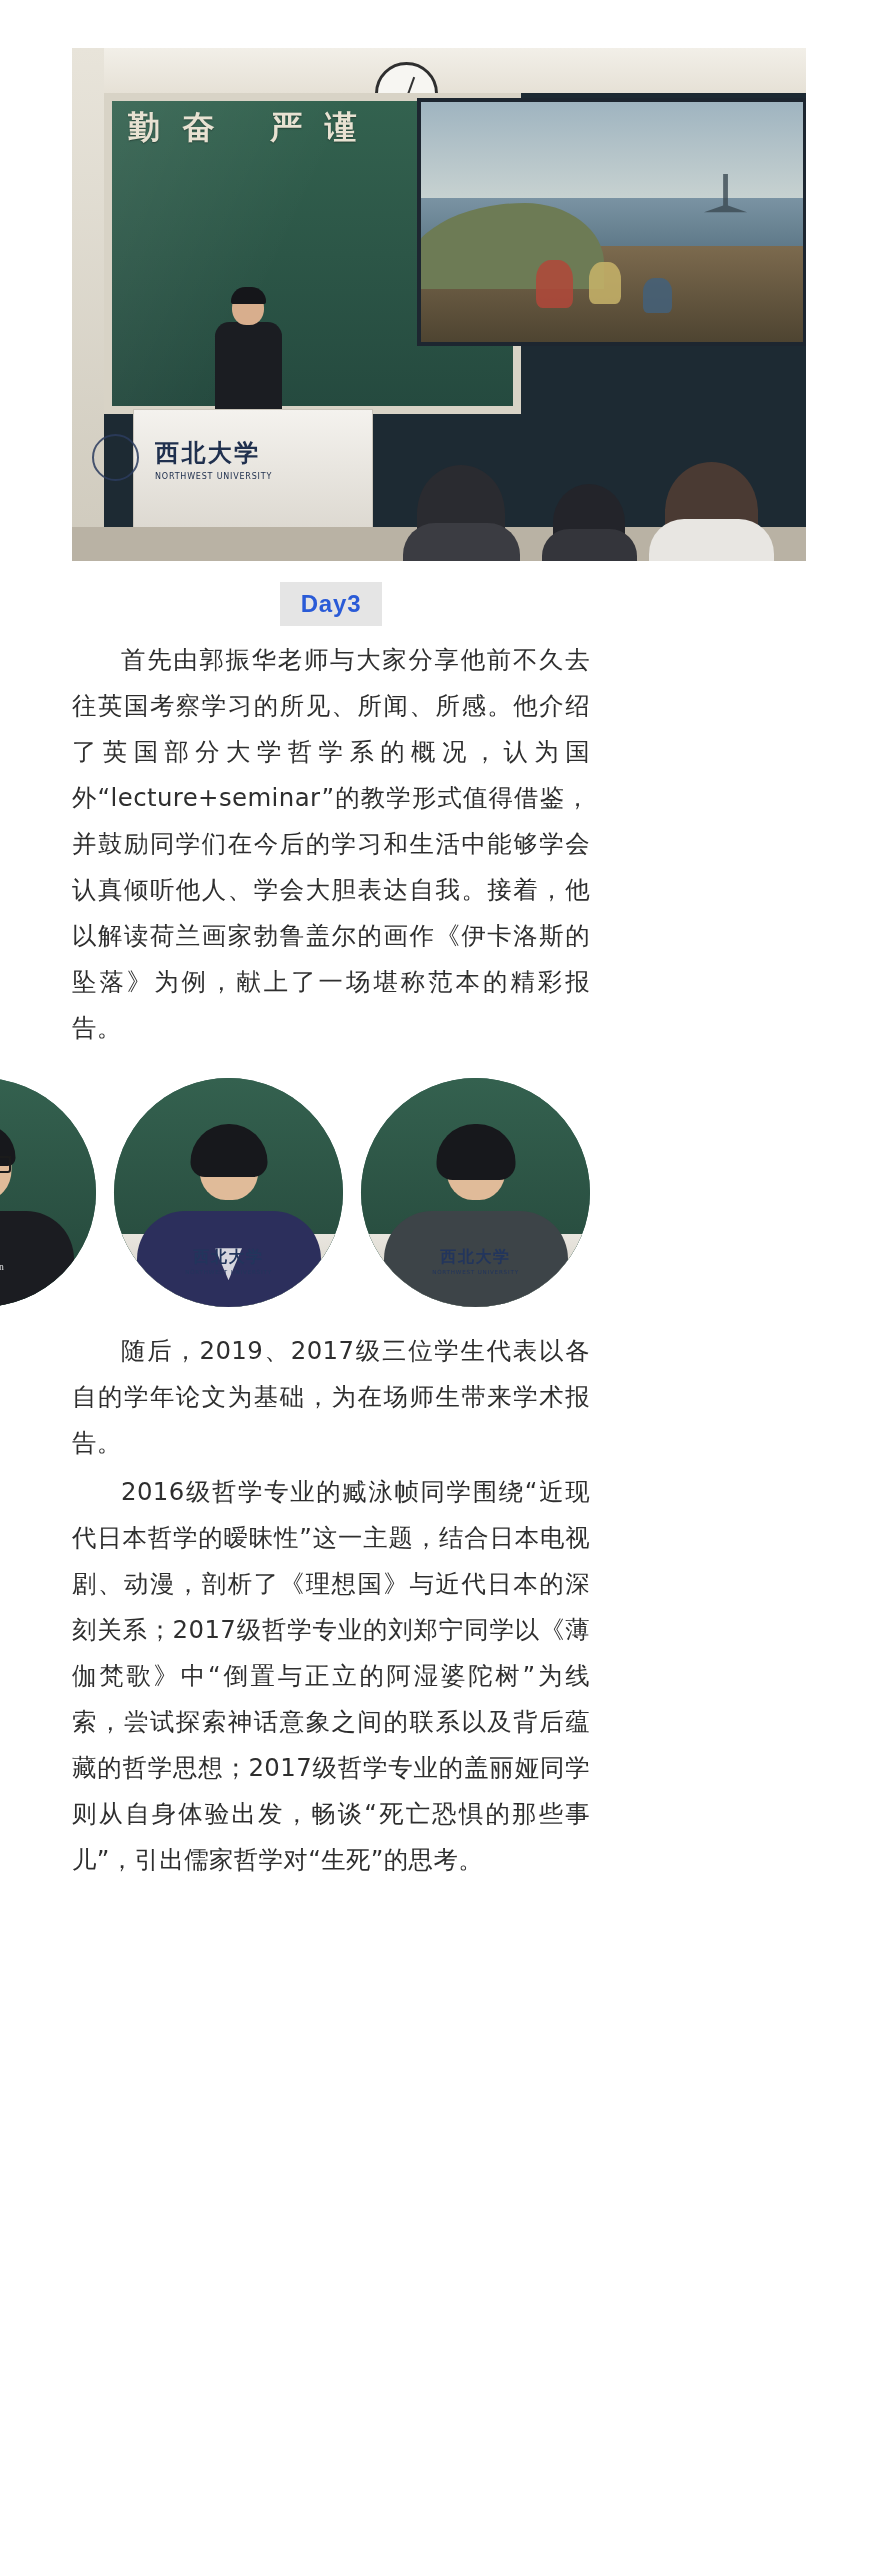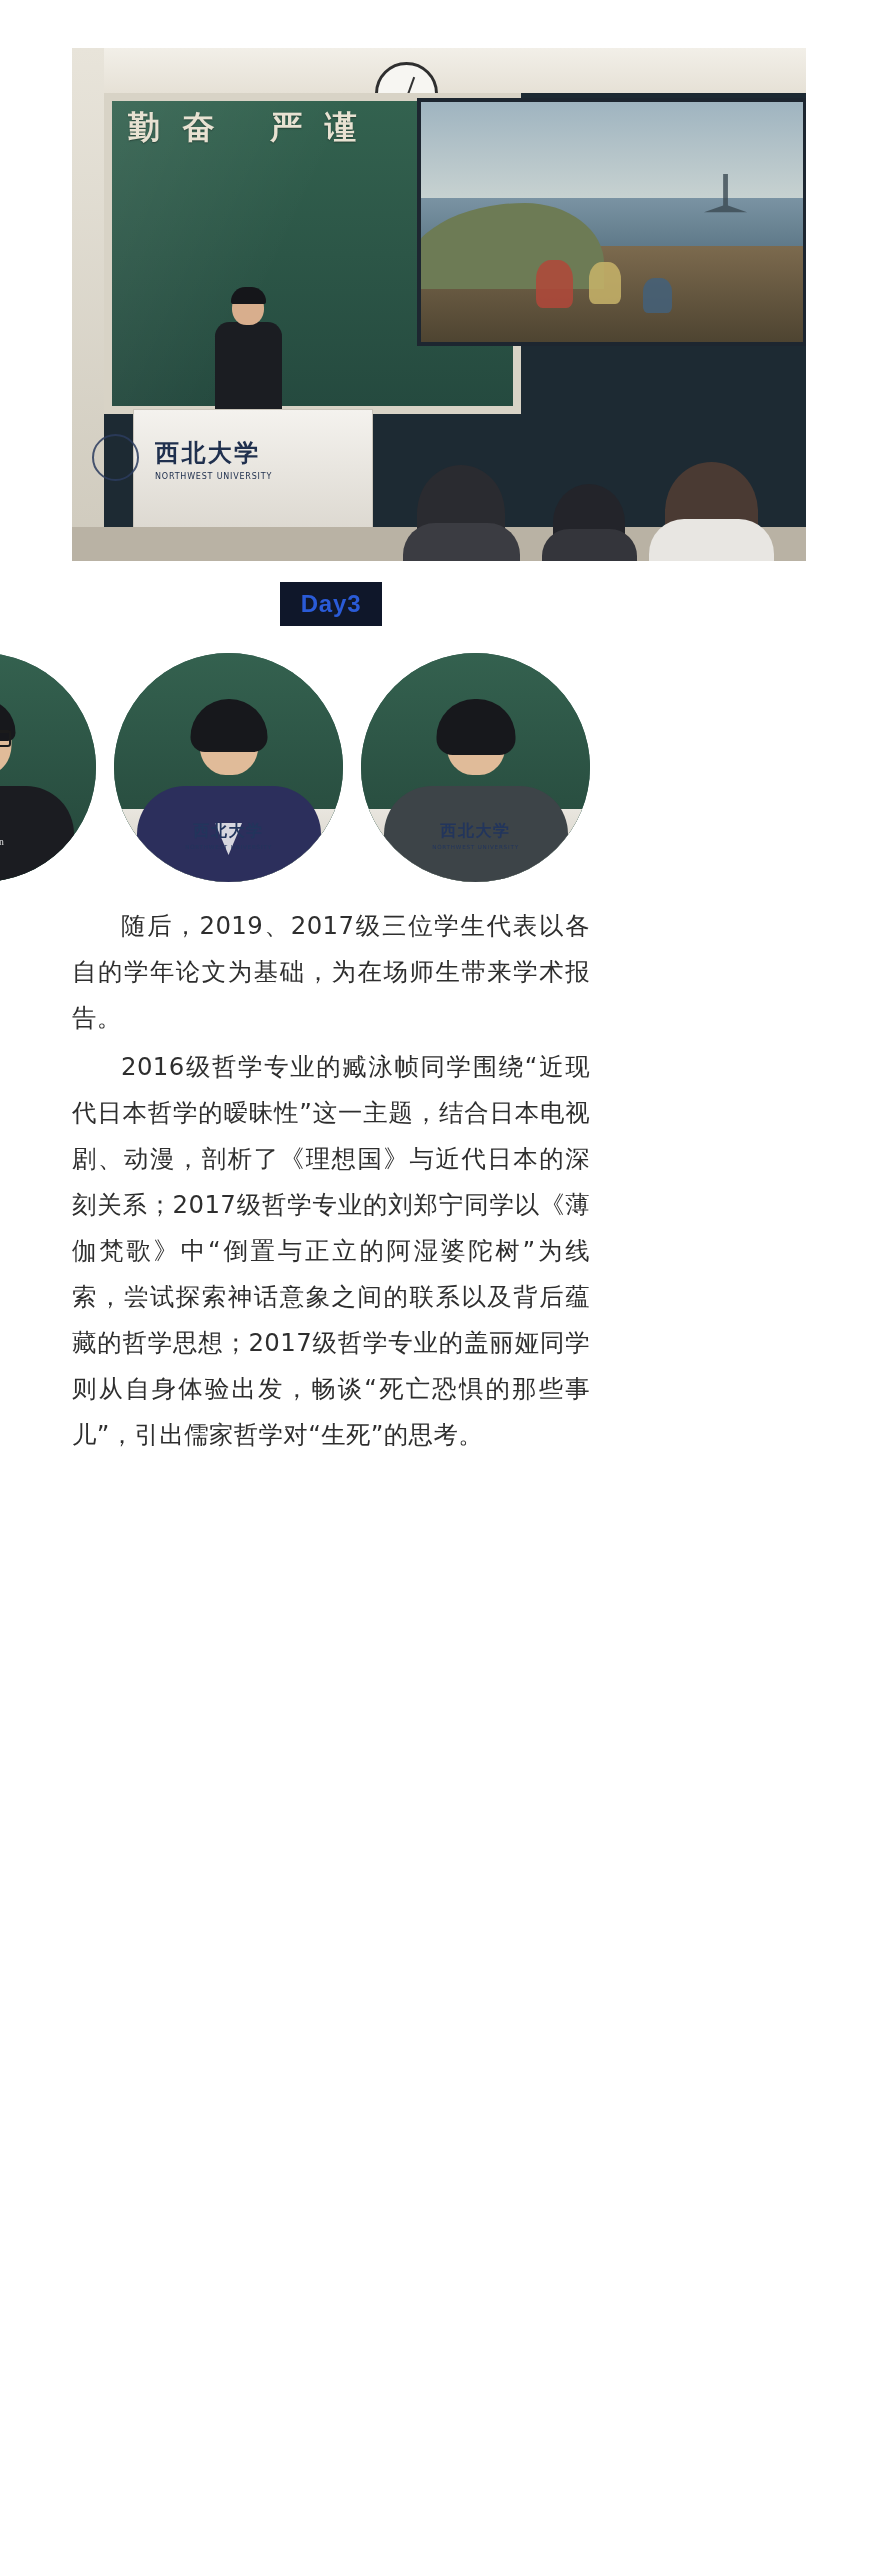--- a/index.html
+++ b/index.html
@@ -212,21 +212,21 @@
     background: #e8e6e2; border-radius: 35px 35px 0 0;
   }
 
   
   .day-badge-wrap {
     text-align: center;
     margin: 21px 0 11.2px 0;
   }
   .day-badge {
     display: inline-block;
-    background: #0f172a;
+    background: #e5e5e5;
     color: #2a5bd7;
     font-weight: bold;
     font-size: 24px;
     letter-spacing: 0.8px;
     padding: 8px 21px;
     font-family: "Liberation Sans", sans-serif;
   }
 
   
   p.para {
@@ -361,20 +361,21 @@
     <div class="desk"></div>
     <div class="student s1"></div>
     <div class="student s2"></div>
     <div class="student s3"></div>
   </div>
 
   <div class="day-badge-wrap">
     <span class="day-badge">Day3</span>
   </div>
 
+  <p class="para">首先由郭振华老师与大家分享他前不久去往英国考察学习的所见、所闻、所感。他介绍了英国部分大学哲学系的概况，认为国外“lecture+seminar”的教学形式值得借鉴，并鼓励同学们在今后的学习和生活中能够学会认真倾听他人、学会大胆表达自我。接着，他以解读荷兰画家勃鲁盖尔的画作《伊卡洛斯的坠落》为例，献上了一场堪称范本的精彩报告。</p>
 
   <div class="portraits">
     <div class="portrait p1">
       <div class="bg-board"></div>
       <div class="torso"></div>
       <div class="head"></div>
       <div class="hair"></div>
       <div class="glasses"></div>
       <div class="brand">Champion</div>
     </div>

